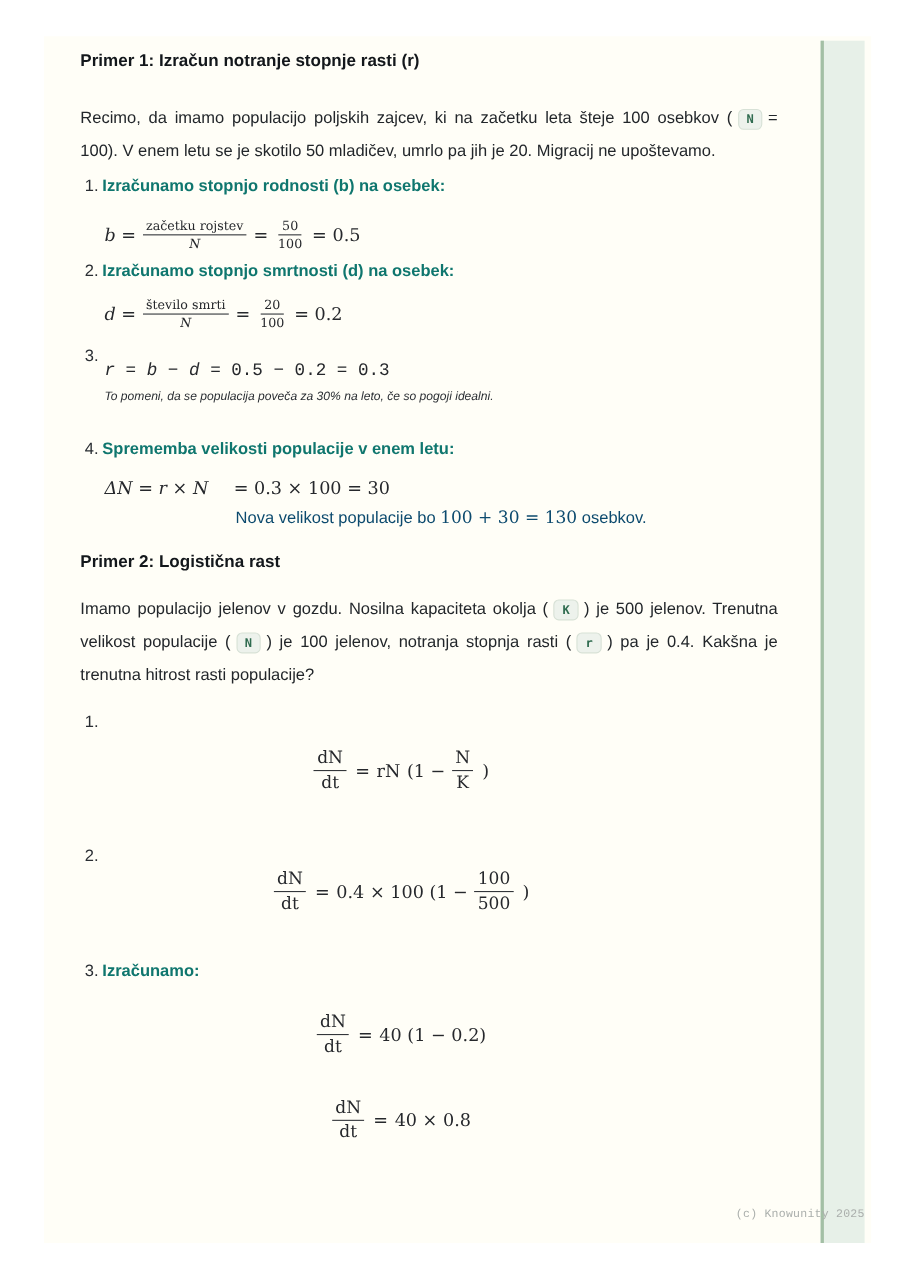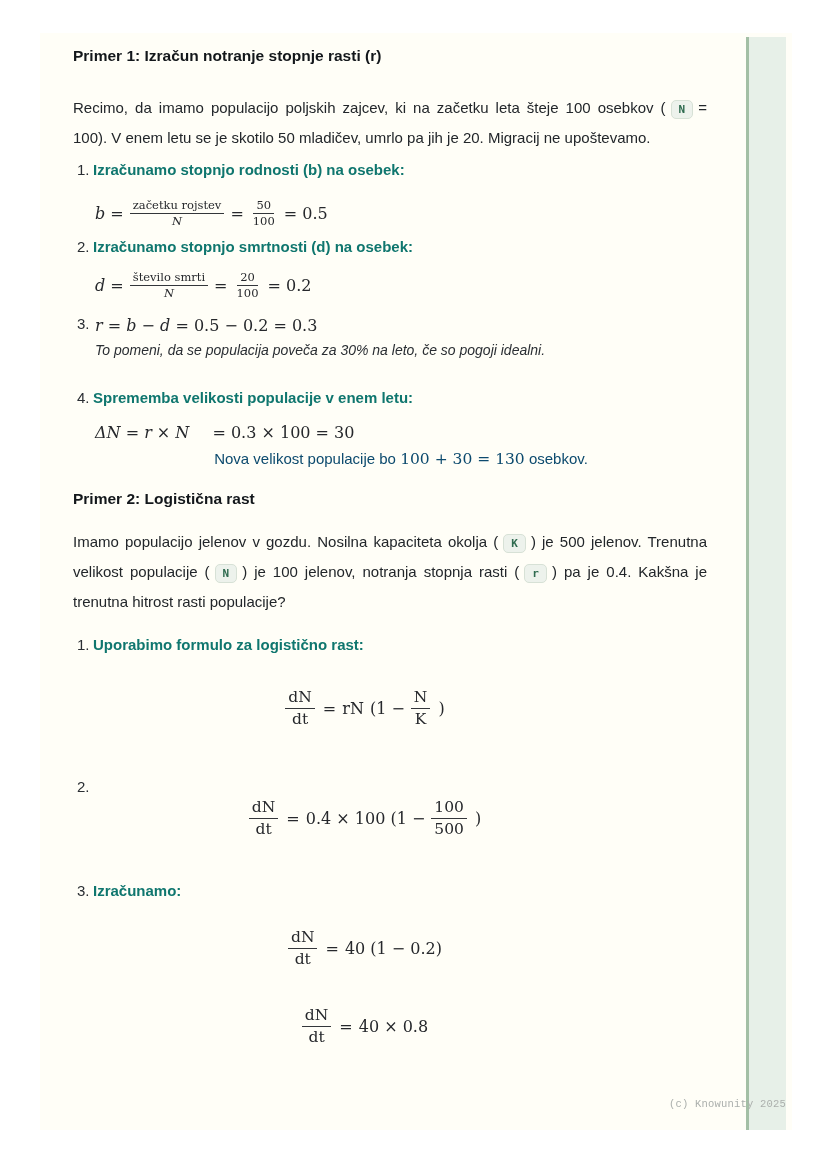--- a/index.html
+++ b/index.html
@@ -54,40 +54,40 @@
   }
   .math .it { font-style:italic; }
   .math .seg { margin-right:6px; white-space:pre; }
   .frac {
     display:inline-flex; flex-direction:column; align-items:center;
     text-align:center; margin:0 6px 0 0; vertical-align:middle;
   }
   .frac .fn { border-bottom:1px solid #33363a; padding:0 3px 1px 3px; }
   .frac .fd { padding:1px 3px 0 3px; }
   .frac-sm { font-size:11.5px; line-height:13px; }
-  .note { font-size:14px; font-style:italic; color:#2a2e33; line-height:20px; margin:5px 0 0 2px; }
+  .note { font-size:11px; font-style:italic; color:#2a2e33; line-height:20px; margin:5px 0 0 2px; }
   .plain-line { font-size:15px; line-height:20px; color:#0c4a6e; margin:7px 0 0 2px;text-align:center; }
   .plain-line .mathseg { font-family:"DejaVu Serif", serif; font-size:15.5px; }
 
   
   .dmath {
     font-family:"DejaVu Serif", serif; color:#26282c; font-size:16px;
     display:flex; align-items:center; justify-content:center;
     margin-right:70px;
   }
   .frac-lg { font-size:15.5px; line-height:19px; margin-right:8px; }
   .dmath .seg { margin-right:6px; white-space:pre; }
 
   
   .mt-list1   { margin-top:7px; }
   .f-inline-1 { margin-top:14px; height:38px; }
   .li-2       { margin-top:5px; }
   .f-inline-2 { margin-top:9px; height:38px; }
   .li-3       { margin-top:10px; }
-  .rline      { margin-top:2px; }
+  .rline      { margin-top:14px;font-family:Liberation Mono, monospace; }
   .li-4       { margin-top:28px; }
   .dline      { margin-top:15px;gap:18px; }
   .title-2    { margin:20px 0 0 0; }
   .para-2     { margin-top:18px; }
   .mt-list2   { margin-top:18px; }
   .f-disp-1   { margin-top:30px; height:46px; }
   .li2-2      { margin-top:46px; }
   .f-disp-2   { margin-top:18px; height:46px; }
   .li2-3      { margin-top:40px; }
   .f-disp-3   { margin-top:24px; height:46px; }
@@ -174,21 +174,20 @@
 
     <h1 class="sec-title title-2">Primer 2: Logistična rast</h1>
 
     <p class="para para-2"><span>Imamo populacijo jelenov v gozdu. Nosilna kapaciteta okolja (</span><span class="chip">K</span><span>) je 500 jelenov. Trenutna velikost populacije (</span><span class="chip">N</span><span>) je 100 jelenov, notranja stopnja rasti (</span><span class="chip">r</span><span>) pa je 0.4. Kakšna je trenutna hitrost rasti populacije?</span></p>
 
     <ol class="steps mt-list2">
 
       <li>
         <span class="li-num">1.</span>
         <div class="li-body">
-          <div class="li-head">Uporabimo formulo za logistično rast:</div>
           <div class="dmath f-disp-1">
             <span class="frac frac-lg it">
                 <span class="fn">dN</span>
                 <span class="fd">dt</span>
               </span>
             <span class="seg">=</span>
             <span class="seg it">rN</span>
             <span class="seg">(1 −</span>
             <span class="frac frac-lg it">
                 <span class="fn">N</span>

